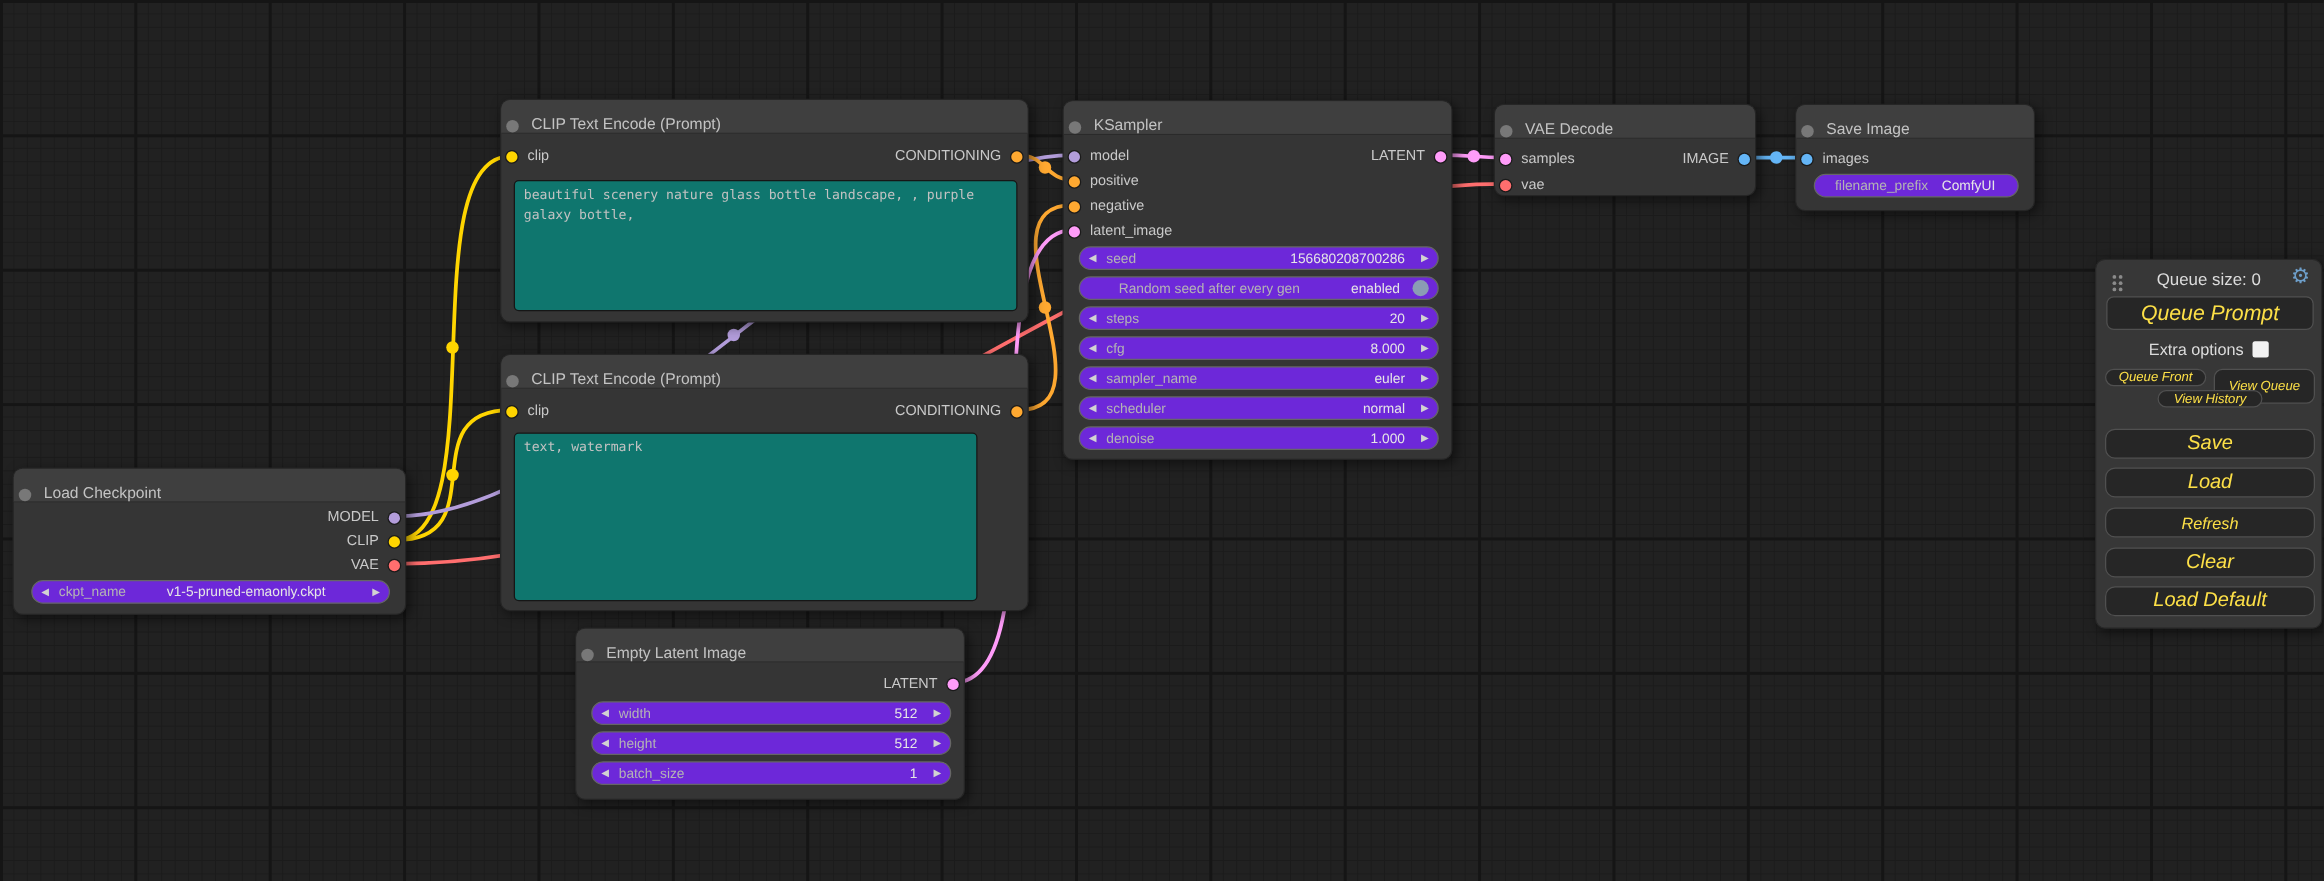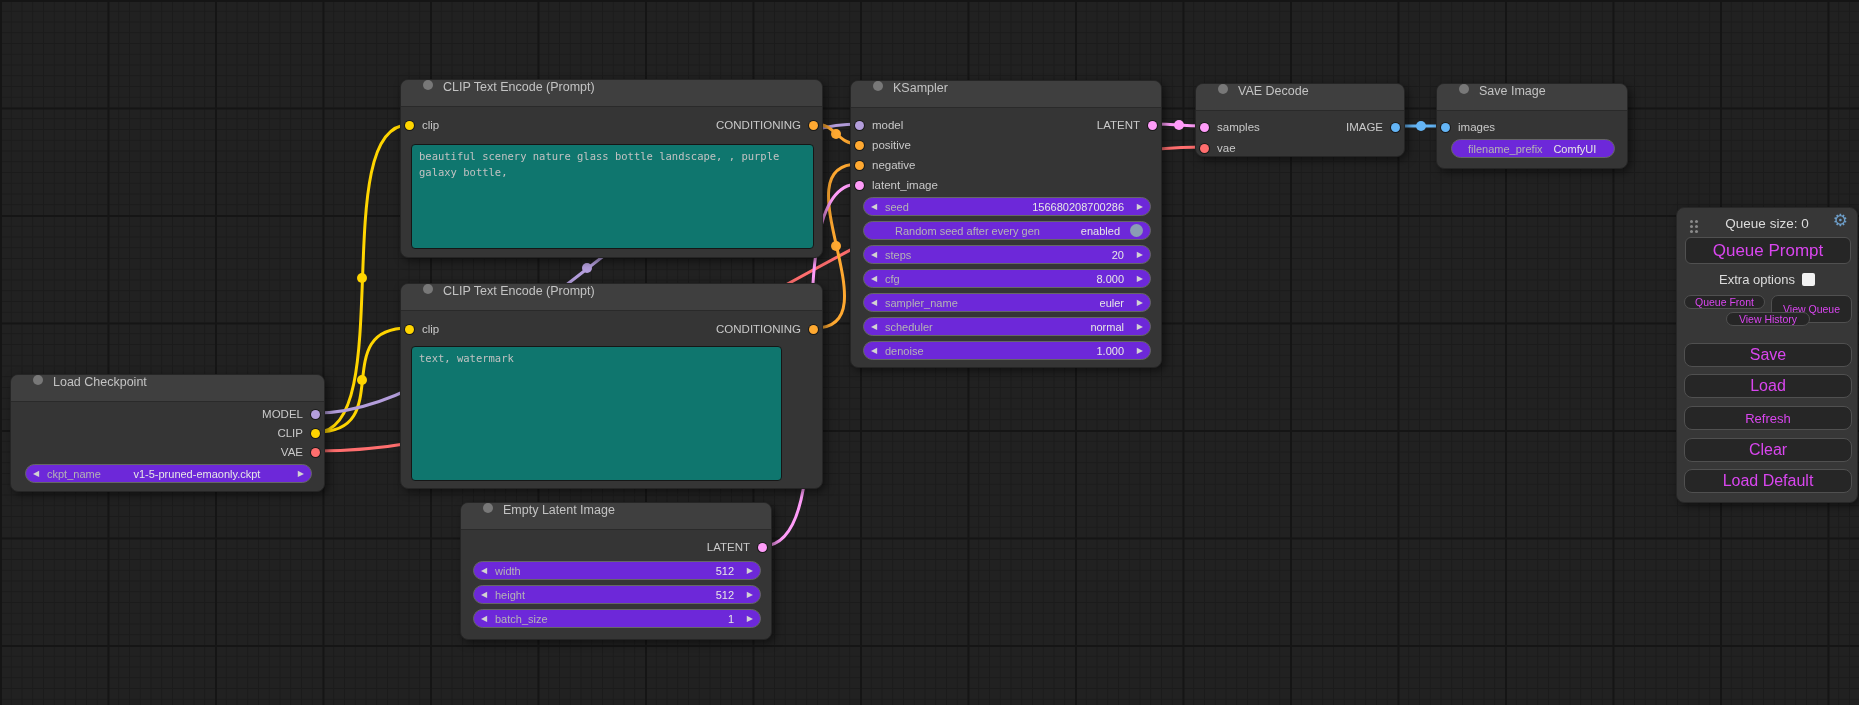--- a/index.html
+++ b/index.html
@@ -9,21 +9,21 @@
       linear-gradient(#151515 2px, transparent 2px),
       linear-gradient(90deg,#151515 2px, transparent 2px),
       linear-gradient(#1b1b1b 1px, transparent 1px),
       linear-gradient(90deg,#1b1b1b 1px, transparent 1px);
     background-size:107.5px 107.5px,107.5px 107.5px,10.75px 10.75px,10.75px 10.75px;}
   svg.wires{position:absolute;left:0;top:0;z-index:1;}
   svg.wires path{fill:none;stroke-width:3;stroke-linecap:round;}
 
   .node{position:absolute;z-index:2;background:#353535;border:1px solid #252525;border-radius:8px;
     box-shadow:3px 3px 9px rgba(0,0,0,.5);box-sizing:border-box;color:#c8c8c8;}
-  .node-header{height:26px;display:flex;align-items:flex-start;gap:10px;padding:0 22px;background:#3f3f3f;
+  .node-header{height:26px;display:flex;align-items:flex-end;gap:10px;padding:0 4px;background:#3f3f3f;
     border-radius:7px 7px 0 0;border-bottom:1px solid #2a2a2a;color:#c3c3c3;font-size:12.5px;}
   .title-dot{width:10px;height:10px;border-radius:50%;background:#787878;flex:none;}
   .slot{position:absolute;display:flex;align-items:center;gap:8px;height:18px;font-size:11.5px;color:#c9c9c9;white-space:nowrap;}
   .slot.in{left:4px;}
   .slot.out{right:4px;text-align:center;}
   .slot-dot{width:9px;height:9px;border-radius:50%;flex:none;box-shadow:0 0 0 1px rgba(0,0,0,.5);}
   .c-model{background:#B39DDB}.c-clip{background:#FFD500}.c-vae{background:#FF6E6E}
   .c-cond{background:#FFA931}.c-latent{background:#FF9CF9}.c-image{background:#64B5F6}
 
   .widget{position:absolute;height:19px;background:#6d28d9;border:1px solid #666;border-radius:10px;
@@ -38,22 +38,22 @@
   .textarea{position:absolute;background:#0f766e;border:1px solid #161616;border-radius:4px;color:#c2c2c2;
     font-family:"DejaVu Sans Mono",monospace;font-size:10.5px;line-height:1.5;padding:4px 7px;
     white-space:pre-wrap;box-sizing:border-box;overflow:hidden;}
 
   .qpanel{position:absolute;z-index:3;background:#373737;border:1px solid #272727;border-radius:8px;
     box-shadow:3px 3px 9px rgba(0,0,0,.5);box-sizing:border-box;}
   .qtitle{position:absolute;left:0;right:0;top:8px;text-align:center;color:#dcdcdc;font-size:13.5px;}
   .drag-handle{position:absolute;left:13px;top:12px;width:3px;height:3px;border-radius:50%;background:#8a8a8a;
     box-shadow:5px 0 0 #8a8a8a,0 5px 0 #8a8a8a,5px 5px 0 #8a8a8a,0 10px 0 #8a8a8a,5px 10px 0 #8a8a8a;}
   .gear{position:absolute;right:9px;top:4px;font-size:17px;color:#6d9ec9;line-height:1;}
-  .qbtn{position:absolute;background:#262626;border:1px solid #505050;border-radius:8px;color:#d946ef;
-    display:flex;align-items:center;justify-content:center;box-sizing:border-box;cursor:default;}
+  .qbtn{position:absolute;background:#262626;border:1px solid #505050;border-radius:8px;color:#fde047;
+    display:flex;align-items:center;justify-content:center;box-sizing:border-box;cursor:default;font-style:italic;}
   .extra-row{position:absolute;left:0;right:0;display:flex;align-items:center;justify-content:center;gap:7px;
     color:#dcdcdc;font-size:13px;}
   .checkbox{width:13px;height:13px;background:#f2f2f2;border-radius:2px;flex:none;}
 </style>
 </head>
 <body>
 
 <div id="canvas">
 
   <svg class="wires" width="1859" height="705" viewBox="0 0 1859 705">

